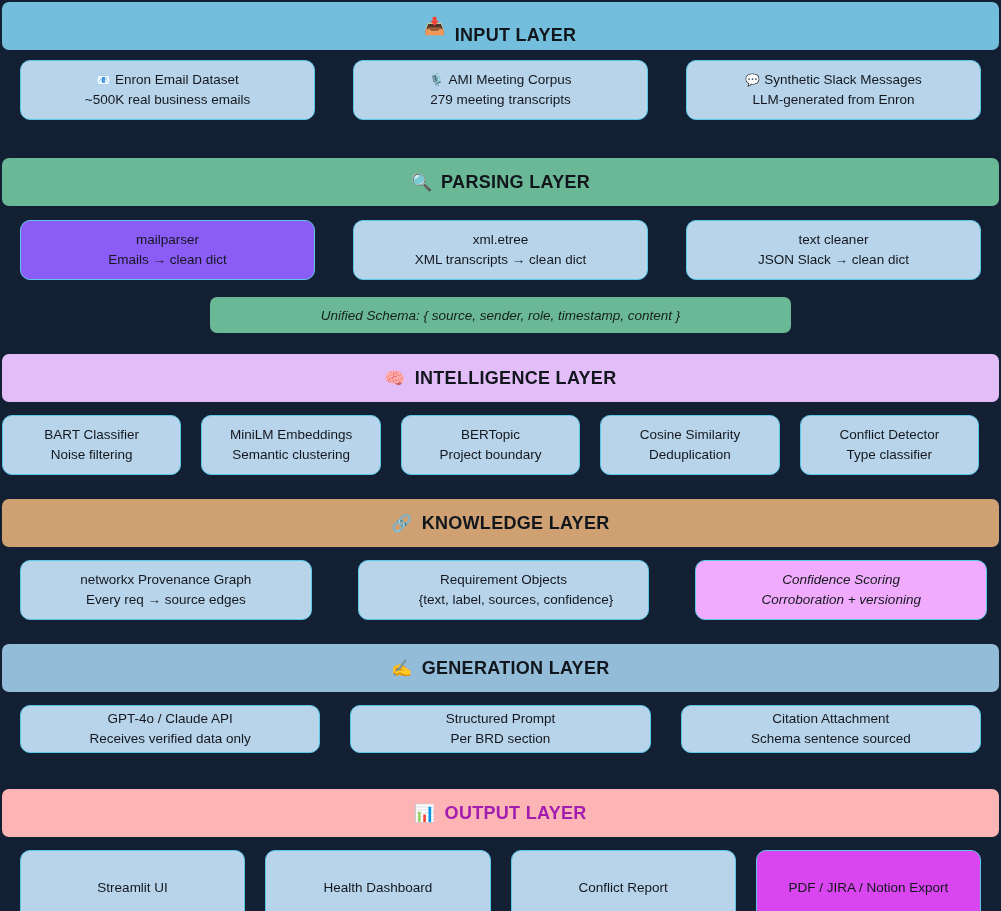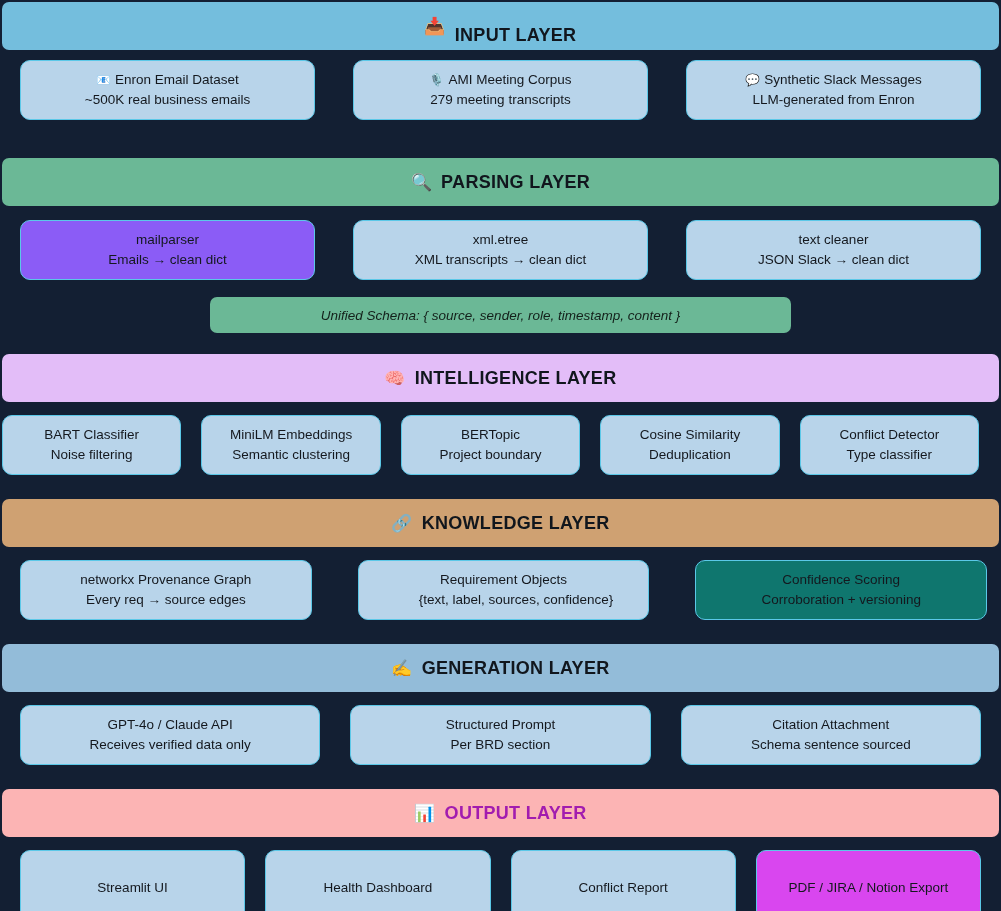--- a/index.html
+++ b/index.html
@@ -202,32 +202,32 @@
           <span class="card-title" style="color: rgb(20, 24, 30);">networkx Provenance Graph</span>
         </div>
         <div class="card-sub" style="color: rgb(20, 24, 30);">Every req → source edges</div>
       </div>
       <div class="card" style="flex: 1 1 0px; background: rgb(184, 212, 234); border-color: rgb(91, 200, 232);">
         <div class="title-line">
           <span class="card-title" style="color: rgb(20, 24, 30);">Requirement Objects</span>
         </div>
         <div class="card-sub" style="color: rgb(20, 24, 30); margin-left: 25px;">{text, label, sources, confidence}</div>
       </div>
-      <div class="card" style="flex: 1 1 0px; background: #0f766e; border-color: rgb(91, 200, 232);">
+      <div class="card" style="flex: 1 1 0px; background: #f0abfc; border-color: rgb(91, 200, 232); font-style: italic;">
         <div class="title-line">
           <span class="card-title" style="color: rgb(20, 24, 30);">Confidence Scoring</span>
         </div>
         <div class="card-sub" style="color: rgb(20, 24, 30);">Corroboration + versioning</div>
       </div>
     </div>
     <div class="layer-bar" style="top: 644px; background: rgb(147, 188, 217);">
       <span class="bar-icon">✍️</span>
       <span class="bar-title" style="color: rgb(17, 22, 29);">GENERATION LAYER</span>
     </div>
-    <div class="card-row" style="top: 705px; height: 60px; padding-left: 20px; padding-right: 20px; gap: 30px;">
+    <div class="card-row" style="top: 705px; height: 48px; padding-left: 20px; padding-right: 20px; gap: 30px;">
       <div class="card" style="flex: 1 1 0px; background: rgb(184, 212, 234); border-color: rgb(91, 200, 232);">
         <div class="title-line">
           <span class="card-title" style="color: rgb(20, 24, 30);">GPT-4o / Claude API</span>
         </div>
         <div class="card-sub" style="color: rgb(20, 24, 30);">Receives verified data only</div>
       </div>
       <div class="card" style="flex: 1 1 0px; background: rgb(184, 212, 234); border-color: rgb(91, 200, 232);">
         <div class="title-line">
           <span class="card-title" style="color: rgb(20, 24, 30);">Structured Prompt</span>
         </div>

